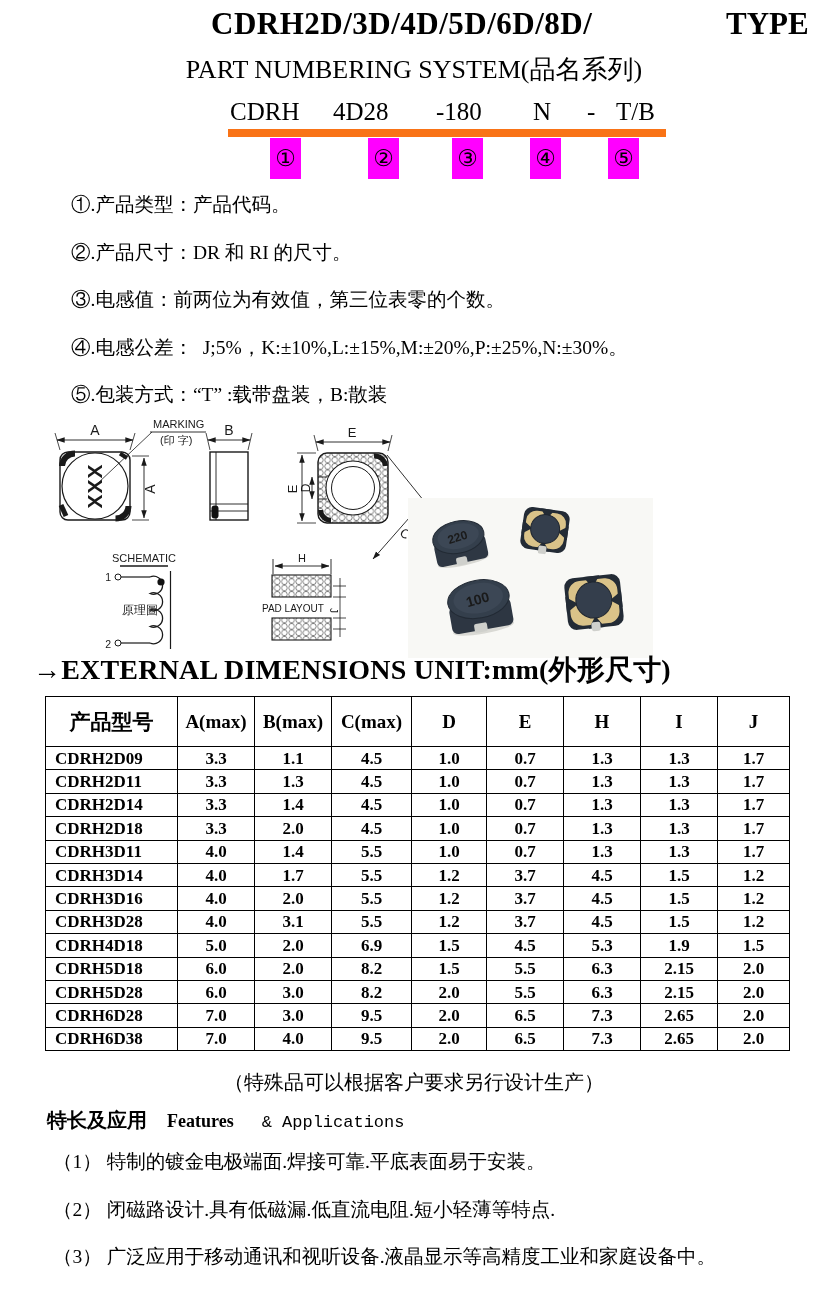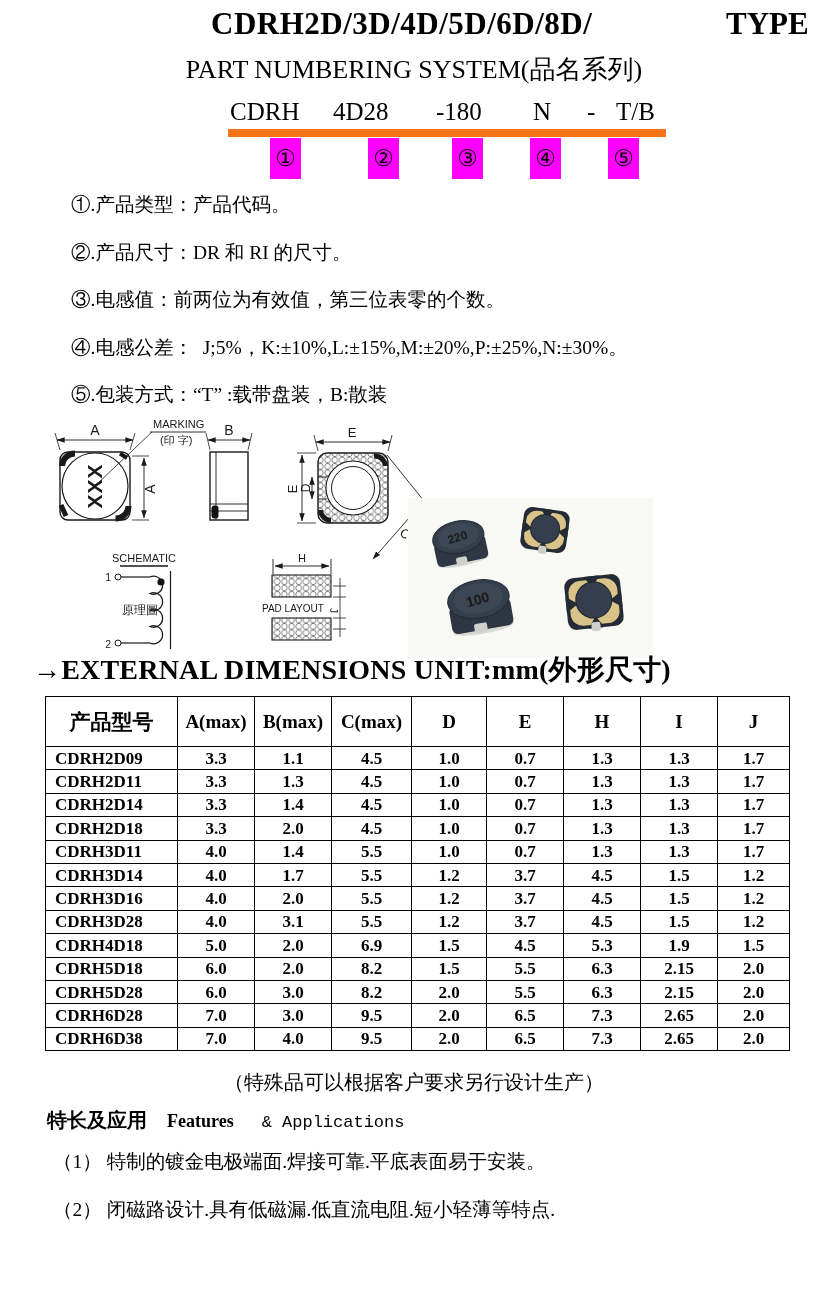--- a/index.html
+++ b/index.html
@@ -387,15 +387,16 @@
 
   <div class="abs footnote">（特殊品可以根据客户要求另行设计生产）</div>
 
   <div class="abs features-heading">
     <span>特长及应用</span><span class="en1">Features</span><span class="en2">&amp;  Applications</span>
   </div>
   <div class="abs feature-items">
 
   <div class="feature-item">（1）  特制的镀金电极端面.焊接可靠.平底表面易于安装。</div>
       <div class="feature-item">（2）  闭磁路设计.具有低磁漏.低直流电阻.短小轻薄等特点.</div>
+      <div class="feature-item">（3）  广泛应用于移动通讯和视听设备.液晶显示等高精度工业和家庭设备中。</div>
     </div>
 
 </div>
 
 </body></html>

